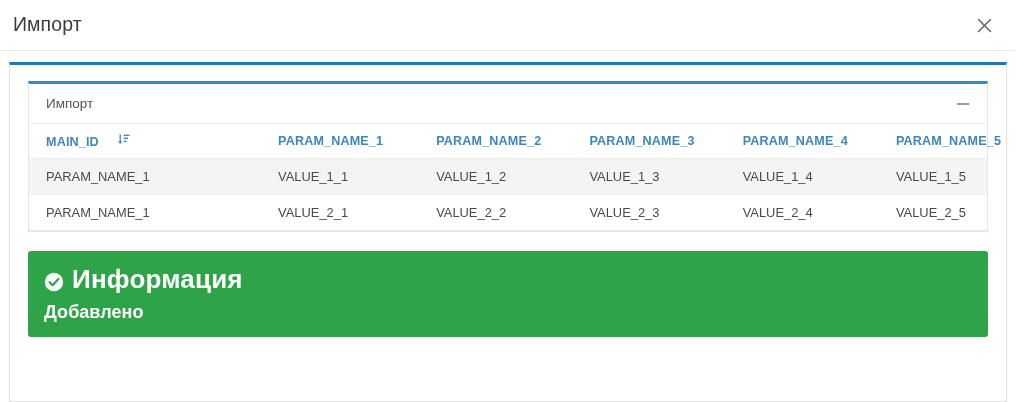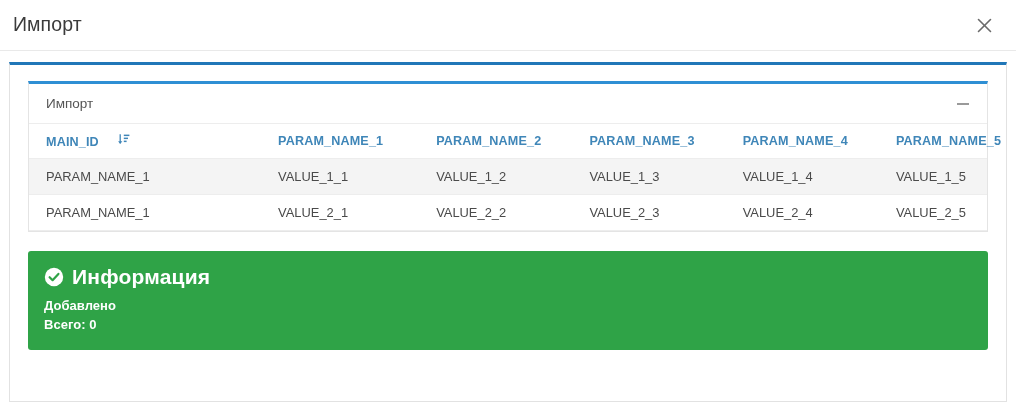--- a/index.html
+++ b/index.html
@@ -148,34 +148,34 @@
     background: #2fa347;
     border-radius: 3px;
     color: #ffffff;
     padding: 14px 16px 16px 16px;
     box-sizing: border-box;
   }
   .alert-title {
     display: flex;
     align-items: center;
     gap: 8px;
-    font-size: 21px;
+    font-size: 26px;
     font-weight: bold;
     line-height: 1.1;
     margin-bottom: 9px;
     letter-spacing: .2px;
   }
   .alert-check {
     width: 20px;
     height: 20px;
     flex: 0 0 20px;
     display: block;
   }
   .alert-lines {
-    font-size: 13px;
+    font-size: 18px;
     line-height: 18.5px;
     font-weight: bold;
     letter-spacing: .05px;
   }
   .alert-line { display: block; }
 </style>
 </head>
 <body>
 
 <div class="dialog">
@@ -262,19 +262,18 @@
           <span class="alert-check">
             <svg width="20" height="20" viewBox="0 0 20 20" aria-hidden="true">
               <circle cx="10" cy="10" r="9.2" fill="#ffffff"></circle>
               <path d="M5.6 10.2 L8.6 13.2 L14.4 6.9" fill="none" stroke="#2fa347" stroke-width="2.2" stroke-linecap="round" stroke-linejoin="round"></path>
             </svg>
           </span>
           <span>Информация</span>
         </div>
         <div class="alert-lines">
           <span class="alert-line">Добавлено</span>
-          <span class="alert-line">Всего: 0</span>
         </div>
       </div>
 
     </div>
   </div>
 </div>
 
 </body></html>

